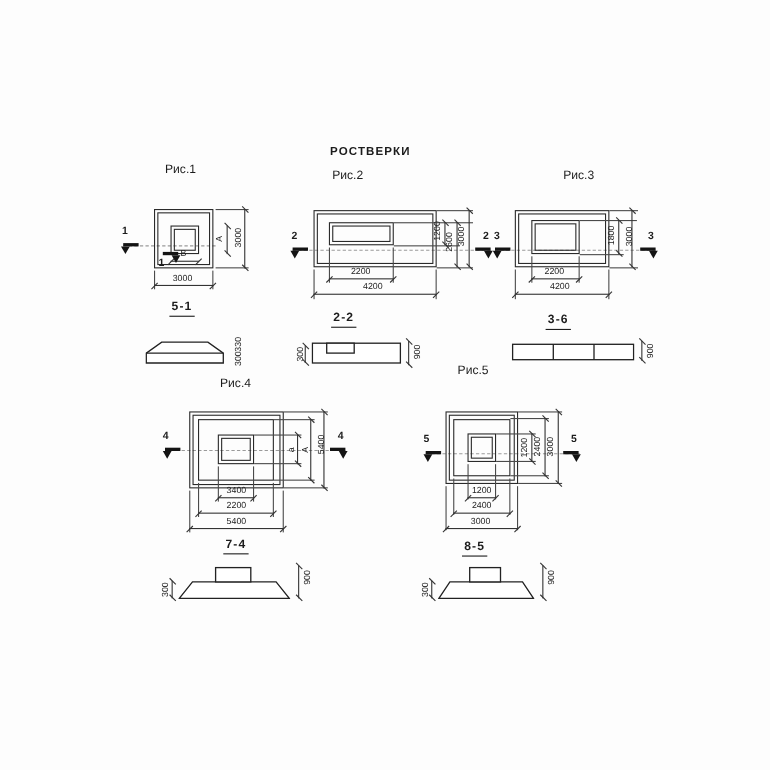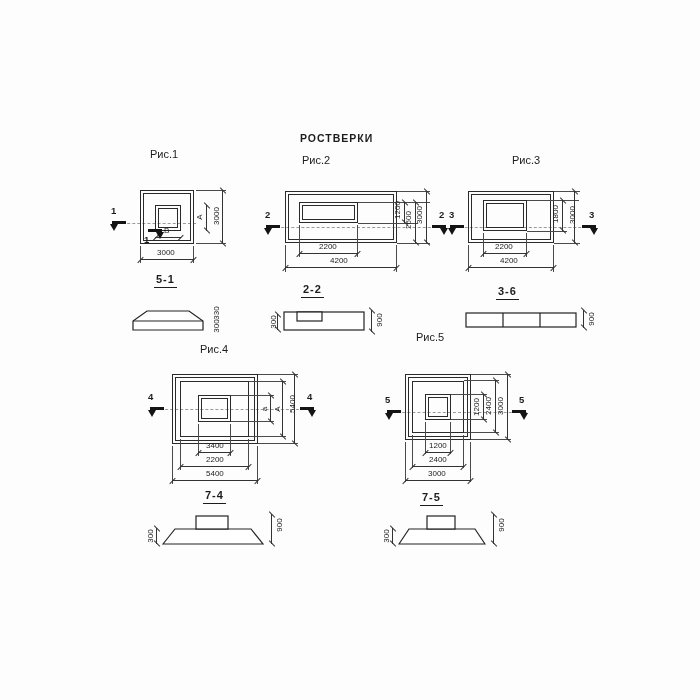--- a/index.html
+++ b/index.html
@@ -281,21 +281,21 @@
 
     <div class="cutmark" style="left:387px;top:410px">
         <div class="arr arr-l"></div>
       </div>
     <span class="t cutnum" style="left:385px;top:395px">5</span>
     <div class="cutmark" style="left:512px;top:410px">
         <div class="arr arr-r"></div>
       </div>
     <span class="t cutnum" style="left:519px;top:395px">5</span>
 
-    <span class="t seclabel" style="left:420px;top:492px">7-5</span>
+    <span class="t seclabel" style="left:420px;top:492px">8-5</span>
     <svg class="sec" style="left:398px;top:514px" width="88" height="32">
       <polygon points="1,30 11,15 77,15 87,30"></polygon>
       <rect x="29" y="2" width="28" height="13"></rect>
     </svg>
     <div class="dlv" style="left:392px;top:528px;height:16px"></div>
     <span class="t dim vdim" style="left:380px;top:532px">300</span>
     <div class="dlv" style="left:493px;top:514px;height:30px"></div>
     <span class="t dim vdim" style="left:495px;top:521px">900</span>
   </div>
 

